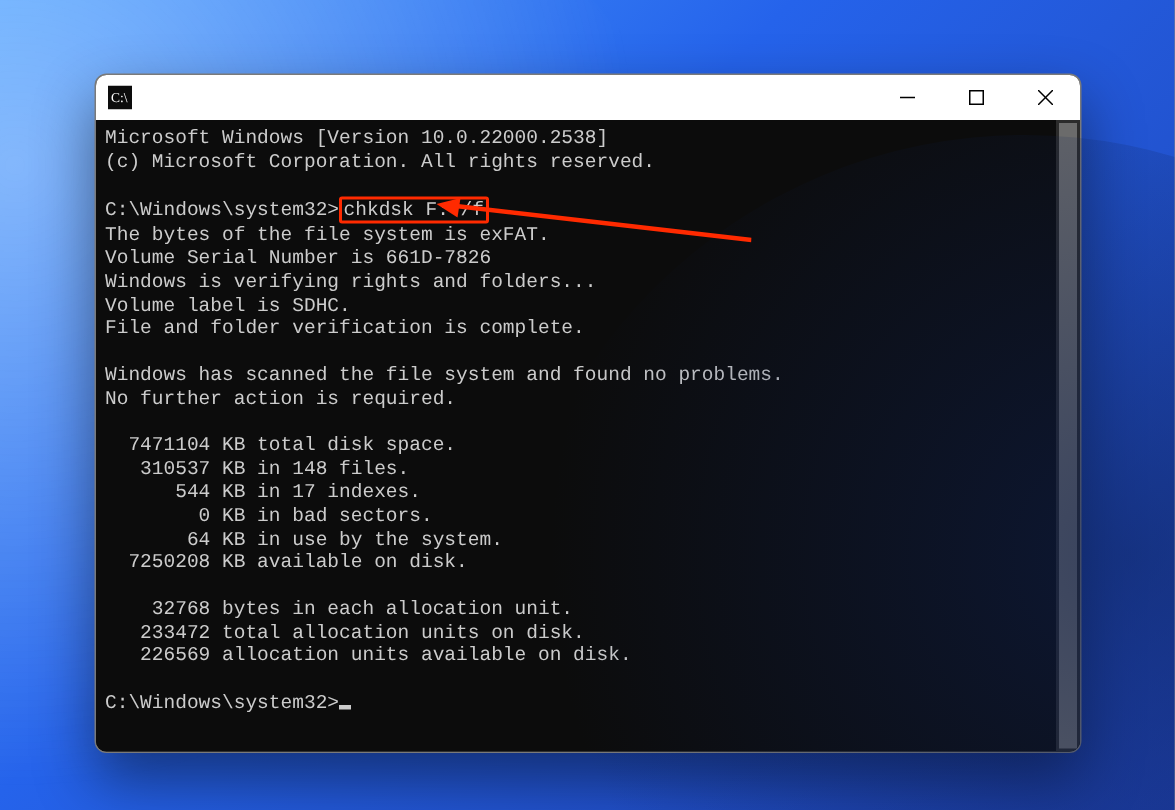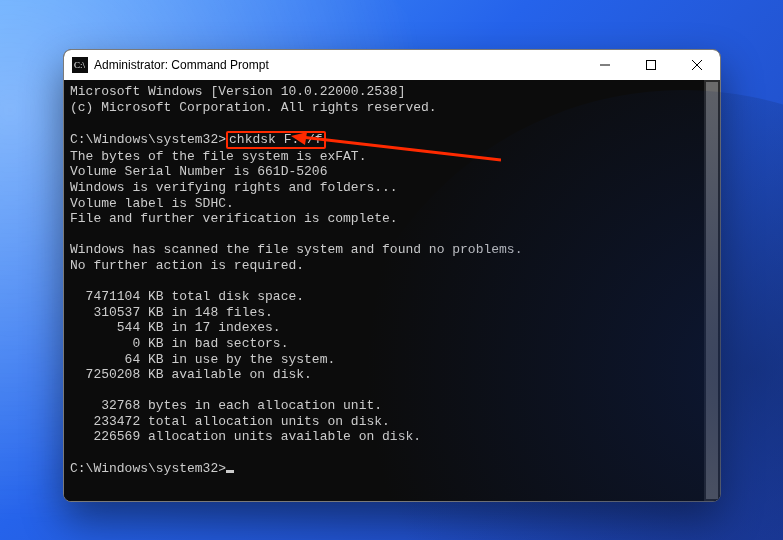--- a/index.html
+++ b/index.html
@@ -120,21 +120,20 @@
 <body>
 
 <div class="window">
   <div class="titlebar">
     <span class="title-icon">
       <svg viewBox="0 0 16 16">
           <rect x="0" y="0" width="16" height="16" fill="#0c0c0c"></rect>
           <text x="2" y="11" font-size="9" fill="#fff" font-family="Consolas">C:\</text>
         </svg>
     </span>
-    <span class="title">Administrator: Command Prompt</span>
     <span class="title-spacer"></span>
     <div class="ctl">
       <svg width="10" height="10" viewBox="0 0 10 10">
           <line x1="0" y1="5" x2="10" y2="5" stroke="#000" stroke-width="1"></line>
         </svg>
     </div>
     <div class="ctl">
       <svg width="10" height="10" viewBox="0 0 10 10">
           <rect x="0.5" y="0.5" width="9" height="9" fill="none" stroke="#000" stroke-width="1"></rect>
         </svg>
@@ -145,24 +144,24 @@
           <line x1="10" y1="0" x2="0" y2="10" stroke="currentColor" stroke-width="1"></line>
         </svg>
     </div>
   </div>
 
   <div class="terminal"><span>Microsoft Windows [Version 10.0.22000.2538]</span>
 <span>(c) Microsoft Corporation. All rights reserved.</span>
 
 <span>C:\Windows\system32&gt;</span><span class="hl"><span>chkdsk F: /f</span></span>
 <span>The bytes of the file system is exFAT.</span>
-<span>Volume Serial Number is 661D-5206</span>
+<span>Volume Serial Number is 661D-7826</span>
 <span>Windows is verifying rights and folders...</span>
 <span>Volume label is SDHC.</span>
-<span>File and further verification is complete.</span>
+<span>File and folder verification is complete.</span>
 
 <span>Windows has scanned the file system and found no problems.</span>
 <span>No further action is required.</span>
 
 <span>  7471104 KB total disk space.</span>
 <span>   310537 KB in 148 files.</span>
 <span>      544 KB in 17 indexes.</span>
 <span>        0 KB in bad sectors.</span>
 <span>       64 KB in use by the system.</span>
 <span>  7250208 KB available on disk.</span>

